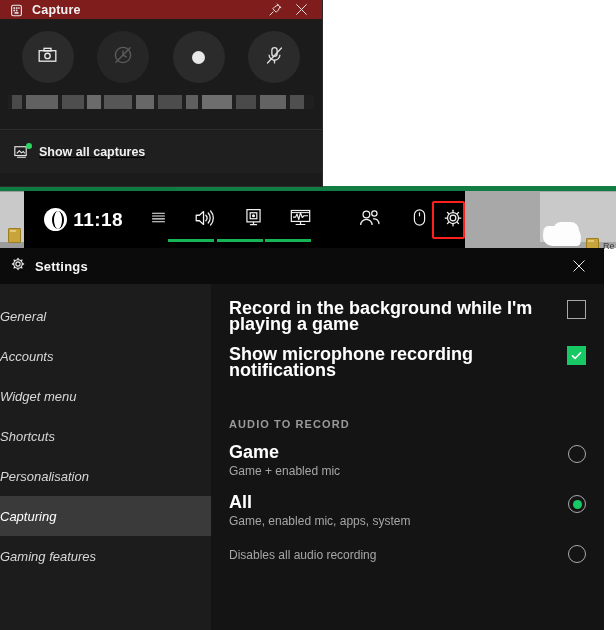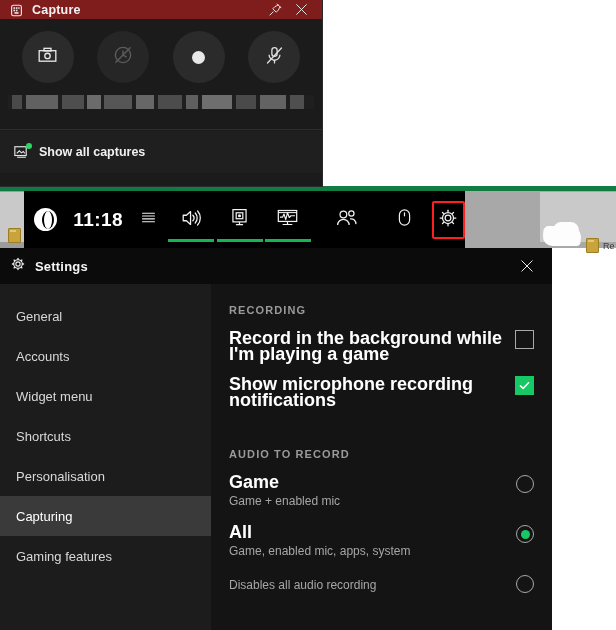--- a/index.html
+++ b/index.html
@@ -39,46 +39,46 @@
   .cw-title-text{font-size:12.5px;color:#f2f2f2;font-weight:600;letter-spacing:.2px;flex:1;}
   .cw-title-btn{width:26px;height:26px;display:flex;align-items:center;justify-content:center;color:#e6e6e6;}
   .cw-body{height:154px;position:relative;}
   .cw-buttons{display:flex;align-items:center;justify-content:space-around;padding:12px 10px 8px 10px;}
   .circ{width:52px;height:52px;border-radius:50%;background:#2b2b2b;display:flex;align-items:center;justify-content:center;}
   .circ.dim{background:#262626;}
   .rec-dot{width:13px;height:13px;border-radius:50%;background:#e8e8e8;}
   .cw-blur{margin:4px 8px 0 8px;height:14px;position:relative;overflow:hidden;background:#1f1f1f;}
   .cw-blur i{position:absolute;top:0;height:14px;display:block;}
   .cw-sep{position:absolute;left:0;right:0;top:110px;height:1px;background:#2e2e2e;}
-  .cw-foot{position:absolute;left:0;right:0;bottom:0;height:42px;background:#1f1f1f;display:flex;align-items:center;padding-left:14px;gap:9px;}
+  .cw-foot{position:absolute;left:0;right:0;bottom:0;height:42px;background:#1f1f1f;display:flex;align-items:center;padding-left:14px;gap:9px;text-decoration:underline;}
   .cw-foot-text{font-size:12.5px;color:#f0f0f0;font-weight:600;}
   .gallery-ic{position:relative;width:16px;height:14px;}
   .green-dot{position:absolute;right:-2px;top:-2px;width:6px;height:6px;border-radius:50%;background:#2bd663;}
 
   
   .gbar{position:absolute;left:24px;top:191px;width:441px;height:57px;background:#000000;display:flex;align-items:center;}
   .gbar-mid{position:absolute;left:171px;top:191px;width:217px;height:57px;background:#1e1e1e;}
-  .gb-item{position:relative;display:flex;align-items:center;justify-content:center;height:57px;z-index:2;}
+  .gb-item{position:relative;display:flex;align-items:center;justify-content:flex-end;height:57px;z-index:2;}
   .gb-xbox{width:50px;}
   .xbox-glyph{width:23px;height:23px;border-radius:50%;background:#ffffff;position:relative;}
   .xbox-glyph::before{content:"";position:absolute;left:7.5px;top:2.5px;width:8px;height:18px;
       border-radius:50%;border:2.6px solid #000;border-top:none;border-bottom:none;transform:rotate(0deg);}
   .gb-clock{font-size:19px;color:#ffffff;font-weight:700;letter-spacing:.5px;padding:0 6px;}
   .gb-ic{width:56px;}
   .gb-underline{position:absolute;bottom:6px;left:50%;transform:translateX(-50%);width:46px;height:3px;background:#16b455;}
   .gb-ic.hl{width:34px;height:34px;border:2.5px solid #ff1f1f;border-radius:2px;}
 
   
-  .settings{position:absolute;left:0;top:248px;width:552px;height:382px;background:#191919;}
+  .settings{position:absolute;left:0;top:248px;width:604px;height:382px;background:#191919;}
   .set-head{height:36px;background:#0b0b0b;display:flex;align-items:center;padding:0 10px 0 10px;}
   .set-head-title{font-size:13px;color:#f5f5f5;font-weight:700;margin-left:9px;flex:1;letter-spacing:.2px;}
   .set-close{width:30px;height:30px;display:flex;align-items:center;justify-content:center;color:#e8e8e8;}
   .set-body{display:flex;height:346px;}
   .set-nav{width:211px;background:#1c1c1c;padding-top:12px;flex:0 0 211px;}
-  .nav-item{height:40px;display:flex;align-items:center;padding-left:16px;font-size:13px;color:#d8d8d8;}
+  .nav-item{height:40px;display:flex;align-items:center;font-size:13px;color:#d8d8d8;font-style:italic;}
   .nav-item.active{background:#3a3a3a;color:#ffffff;}
   .set-main{flex:1;background:#141414;padding:16px 0 0 18px;position:relative;}
   .sec-title{font-size:11px;color:#9a9a9a;font-weight:700;letter-spacing:1.1px;margin:4px 0 14px 0;}
   .opt-row{display:flex;align-items:flex-start;padding-right:18px;margin-bottom:14px;}
   .opt-txt{flex:1;}
   .opt-main{font-size:18px;color:#ffffff;font-weight:700;line-height:16px;}
   .opt-sub{font-size:12px;color:#a6a6a6;line-height:17px;margin-top:3px;}
   .chk{width:17px;height:17px;border:1.6px solid #a9a9a9;background:transparent;flex:0 0 17px;margin-top:0px;}
   .chk.on{background:#17c964;border-color:#17c964;display:flex;align-items:center;justify-content:center;}
   .rad{width:16px;height:16px;border-radius:50%;border:1.6px solid #a9a9a9;flex:0 0 16px;margin-top:1px;
@@ -365,21 +365,20 @@
         <div class="nav-item active">
           <span>Capturing</span>
         </div>
         <div class="nav-item">
           <span>Gaming features</span>
         </div>
       </div>
 
       <div class="set-main">
 
-        <div class="sec-title">RECORDING</div>
 
         <div class="opt-row">
           <div class="opt-txt">
             <div class="opt-main">Record in the background while I'm playing a game</div>
           </div>
           <span class="chk"></span>
         </div>
 
         <div class="opt-row">
           <div class="opt-txt">

